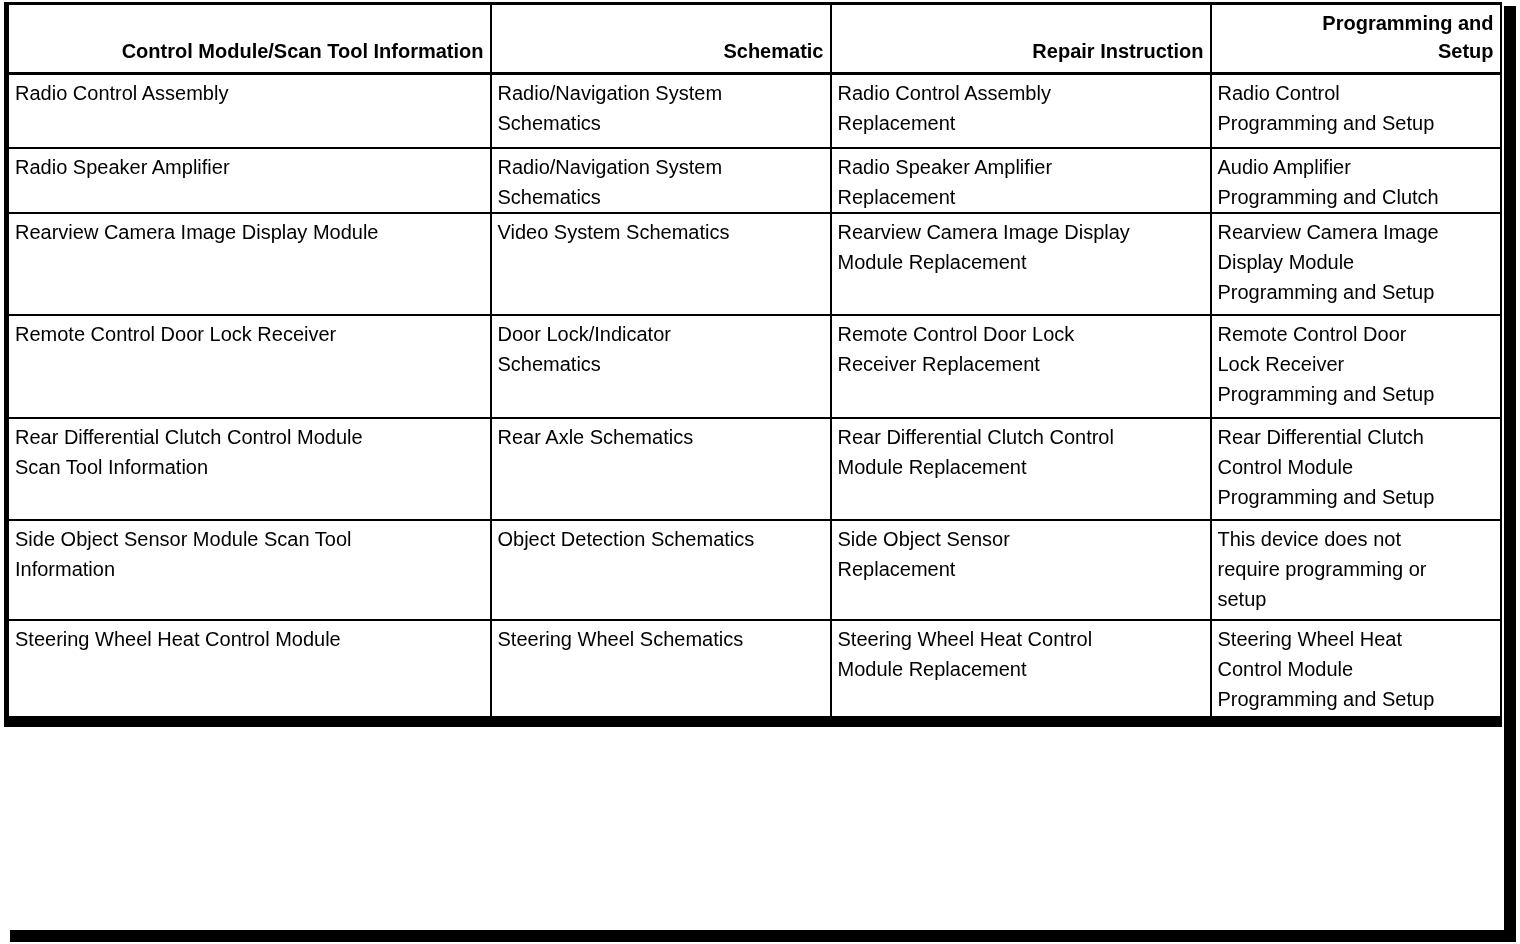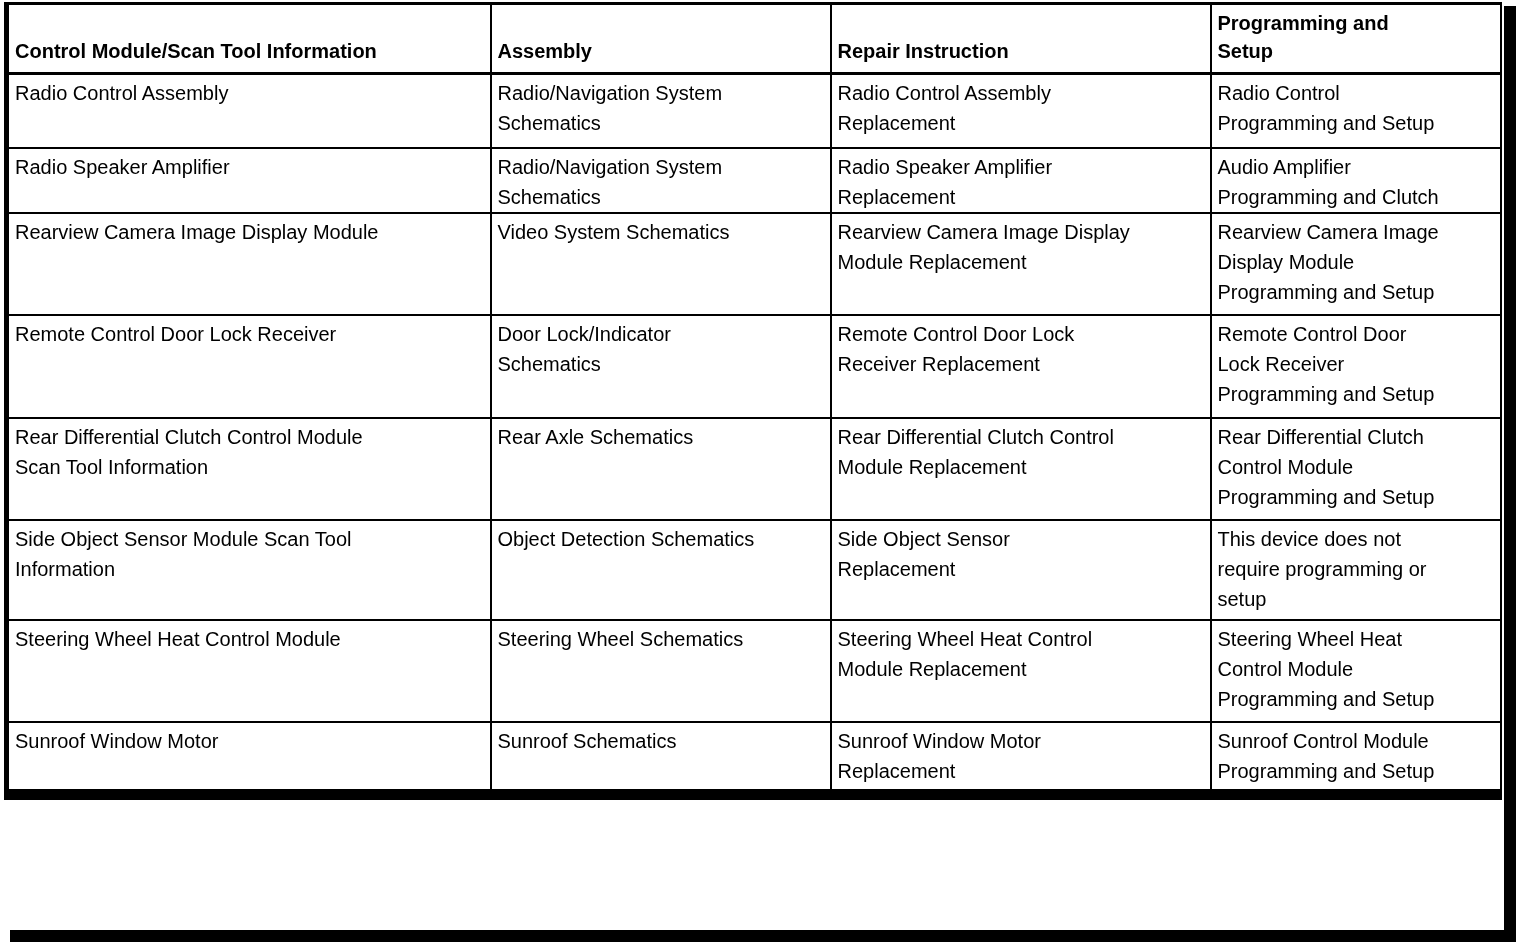--- a/index.html
+++ b/index.html
@@ -28,21 +28,21 @@
   .ref-table col.c2 { width: 340px; }
   .ref-table col.c3 { width: 380px; }
   .ref-table col.c4 { width: 290px; }
   .ref-table th, .ref-table td {
     border: 2px solid #000;
     white-space: pre-line;
     overflow: hidden;
   }
   .ref-table th {
     vertical-align: bottom;
-    text-align: left;
+    text-align: right;
     font-weight: bold;
     font-size: 20px;
     line-height: 28px;
     padding: 4px 6px 7px 6px;
     margin-left: 13px;
   }
   .ref-table thead tr { height: 68px; border-bottom: 3px solid #000; }
   .ref-table td {
     vertical-align: top;
     text-align: left;
@@ -84,21 +84,21 @@
   <table class="ref-table">
     <colgroup>
       <col class="c1">
         <col class="c2">
         <col class="c3">
         <col class="c4">
     </colgroup>
     <thead>
       <tr>
         <th>Control Module/Scan Tool Information</th>
-        <th>Assembly</th>
+        <th>Schematic</th>
         <th>Repair Instruction</th>
         <th>Programming and
 Setup</th>
       </tr>
     </thead>
     <tbody>
       <tr>
         <td>Radio Control Assembly</td>
         <td>Radio/Navigation System
 Schematics</td>
@@ -157,27 +157,19 @@
       </tr>
       <tr>
         <td>Steering Wheel Heat Control Module</td>
         <td>Steering Wheel Schematics</td>
         <td>Steering Wheel Heat Control
 Module Replacement</td>
         <td>Steering Wheel Heat
 Control Module
 Programming and Setup</td>
       </tr>
-      <tr>
-        <td>Sunroof Window Motor</td>
-        <td>Sunroof Schematics</td>
-        <td>Sunroof Window Motor
-Replacement</td>
-        <td>Sunroof Control Module
-Programming and Setup</td>
-      </tr>
     </tbody>
   </table>
 
   <div class="page-bar-right"></div>
   <div class="page-bar-bottom"></div>
 
 </div>
 
 </body></html>

